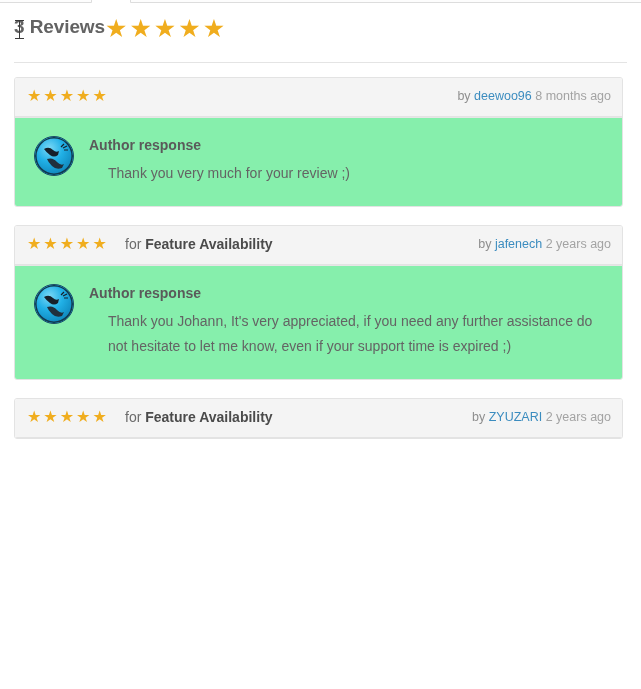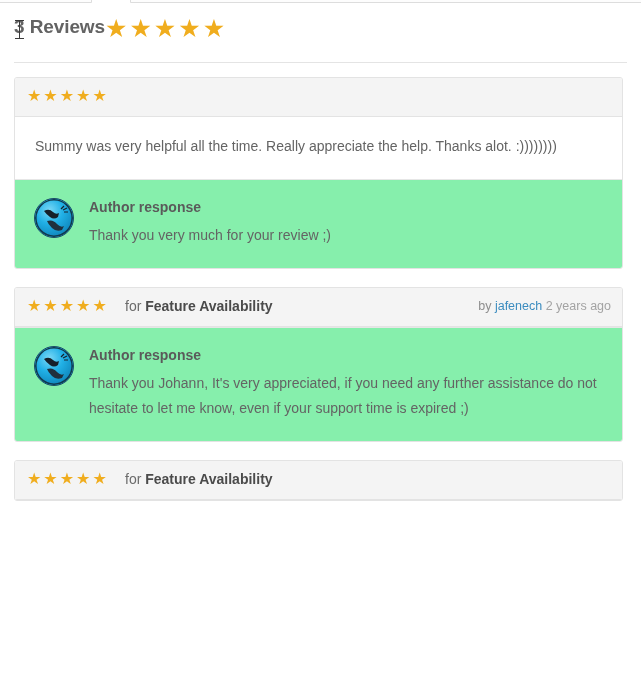--- a/index.html
+++ b/index.html
@@ -212,20 +212,21 @@
     font-size: 14px;
     font-weight: bold;
     color: #5a5a5a;
     line-height: 18px;
     margin-bottom: 7px;
   }
   .ar-text {
     font-size: 14px;
     line-height: 25px;
     color: #646464;
+    margin-left: 19px;
   }
 </style>
 </head>
 <body>
 
 <div class="tabstrip">
   <div class="tab-stub a"></div>
   <div class="tab-stub b"></div>
 </div>
 
@@ -235,22 +236,22 @@
   <div class="header-stars">★★★★★</div>
 
 </div>
 <div class="header-rule"></div>
 
 <div class="review-list">
 
   <div class="review-card">
     <div class="review-head">
       <span class="rh-stars">★★★★★</span>
-    </div>
-    <div class="review-body">Summy was very helpful all the time. Really appreciate the help. Thanks alot. :))))))))</div>
+      <span class="rh-meta"><span class="by">by </span><span class="user">deewoo96</span> <span class="when">8 months ago</span></span>
+    </div>
     <div class="author-response">
       <div class="ar-avatar">
         <svg width="38" height="38" viewBox="0 0 38 38" aria-hidden="true">
           <defs>
             <radialGradient id="avgrad" cx="38%" cy="30%" r="78%">
               <stop offset="0%" stop-color="#7ad8f6"></stop>
               <stop offset="45%" stop-color="#21b0e6"></stop>
               <stop offset="100%" stop-color="#0c80b5"></stop>
             </radialGradient>
           </defs>
@@ -284,16 +285,17 @@
       </div>
       <div class="ar-title">Author response</div>
       <div class="ar-text">Thank you Johann, It's very appreciated, if you need any further assistance do not hesitate to let me know, even if your support time is expired ;)</div>
     </div>
   </div>
 
   <div class="review-card">
     <div class="review-head">
       <span class="rh-stars">★★★★★</span>
       <span class="rh-for"><span>for </span><b>Feature Availability</b></span>
+      <span class="rh-meta"><span class="by">by </span><span class="user">ZYUZARI</span> <span class="when">2 years ago</span></span>
     </div>
   </div>
 
 </div>
 
 </body></html>

